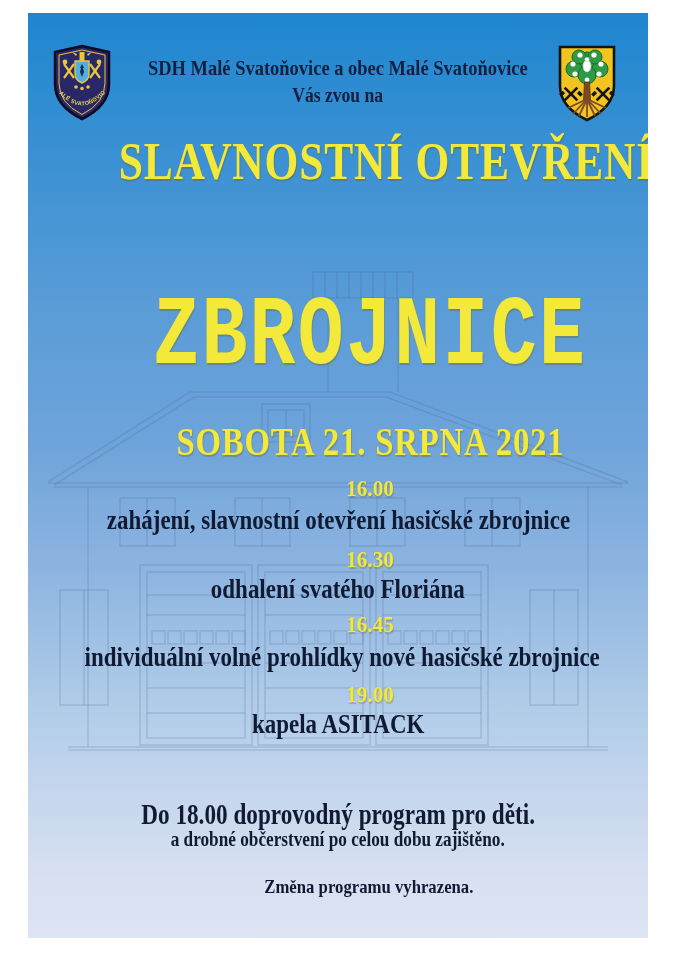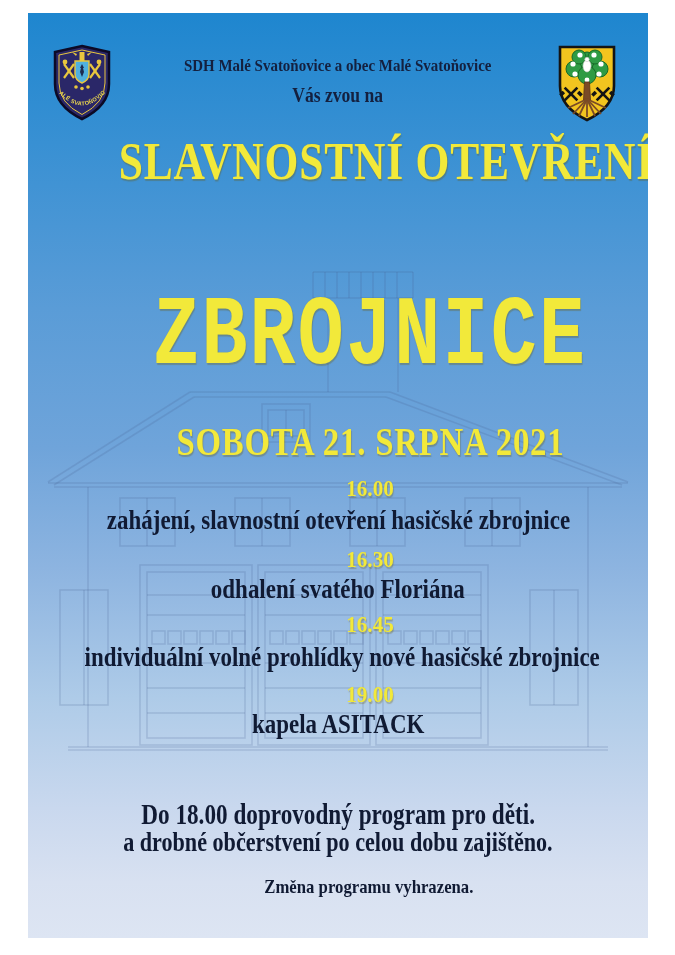--- a/index.html
+++ b/index.html
@@ -12,35 +12,35 @@
   .watermark{position:absolute;left:0;top:0;pointer-events:none;}
   .line{position:absolute;left:0;width:100%;text-align:center;white-space:nowrap;line-height:1.06;}
   .cx78{display:inline-block;transform:scaleX(0.78);transform-origin:center;}
   .cx80{display:inline-block;transform:scaleX(0.80);transform-origin:center;}
   .cx82{display:inline-block;transform:scaleX(0.82);transform-origin:center;}
   .cx88{display:inline-block;transform:scaleX(0.88);transform-origin:center;}
   .navy{color:#14203f;font-weight:bold;}
   .navy-dk{color:#101a33;font-weight:bold;}
   .yellow{color:#f2e93a;font-weight:bold;
           text-shadow:1px 2px 1px rgba(105,85,0,0.30), 0 0 1px rgba(120,95,0,0.25);padding-left:32px;}
-  .hdr1{top:44px;font-size:17px;}
+  .hdr1{top:44px;font-size:21px;}
   .hdr2{top:72px;font-size:20px;}
   .title1{top:120px;font-size:53px;letter-spacing:1px;}
   .title2{top:184px;font-size:98px;letter-spacing:3px;}
   .title3{top:272px;font-size:98px;letter-spacing:3px;font-family:Liberation Mono, monospace;}
   .dateline{top:407px;font-size:41px;letter-spacing:1px;}
   .time{font-size:24px;}
   .event{font-size:28px;}
   .t1{top:463px}.e1{top:492px}
   .t2{top:534px}.e2{top:561px}
   .t3{top:599px}.e3{top:629px}
   .t4{top:669px}.e4{top:696px}
   .note1{top:738px;font-size:29px;margin-top:48px;}
   .food1{top:784px;font-size:27px;}
-  .food2{top:815px;font-size:27px;}
+  .food2{top:815px;font-size:21px;}
   .footer{top:864px;font-size:19px;padding-left:31px;}
   .badge{position:absolute;top:31px;}
   .badge-left{left:22px;}
   .badge-right{left:528px;}
 </style>
 </head>
 <body>
 
 <div class="stage">
   <div class="poster">

